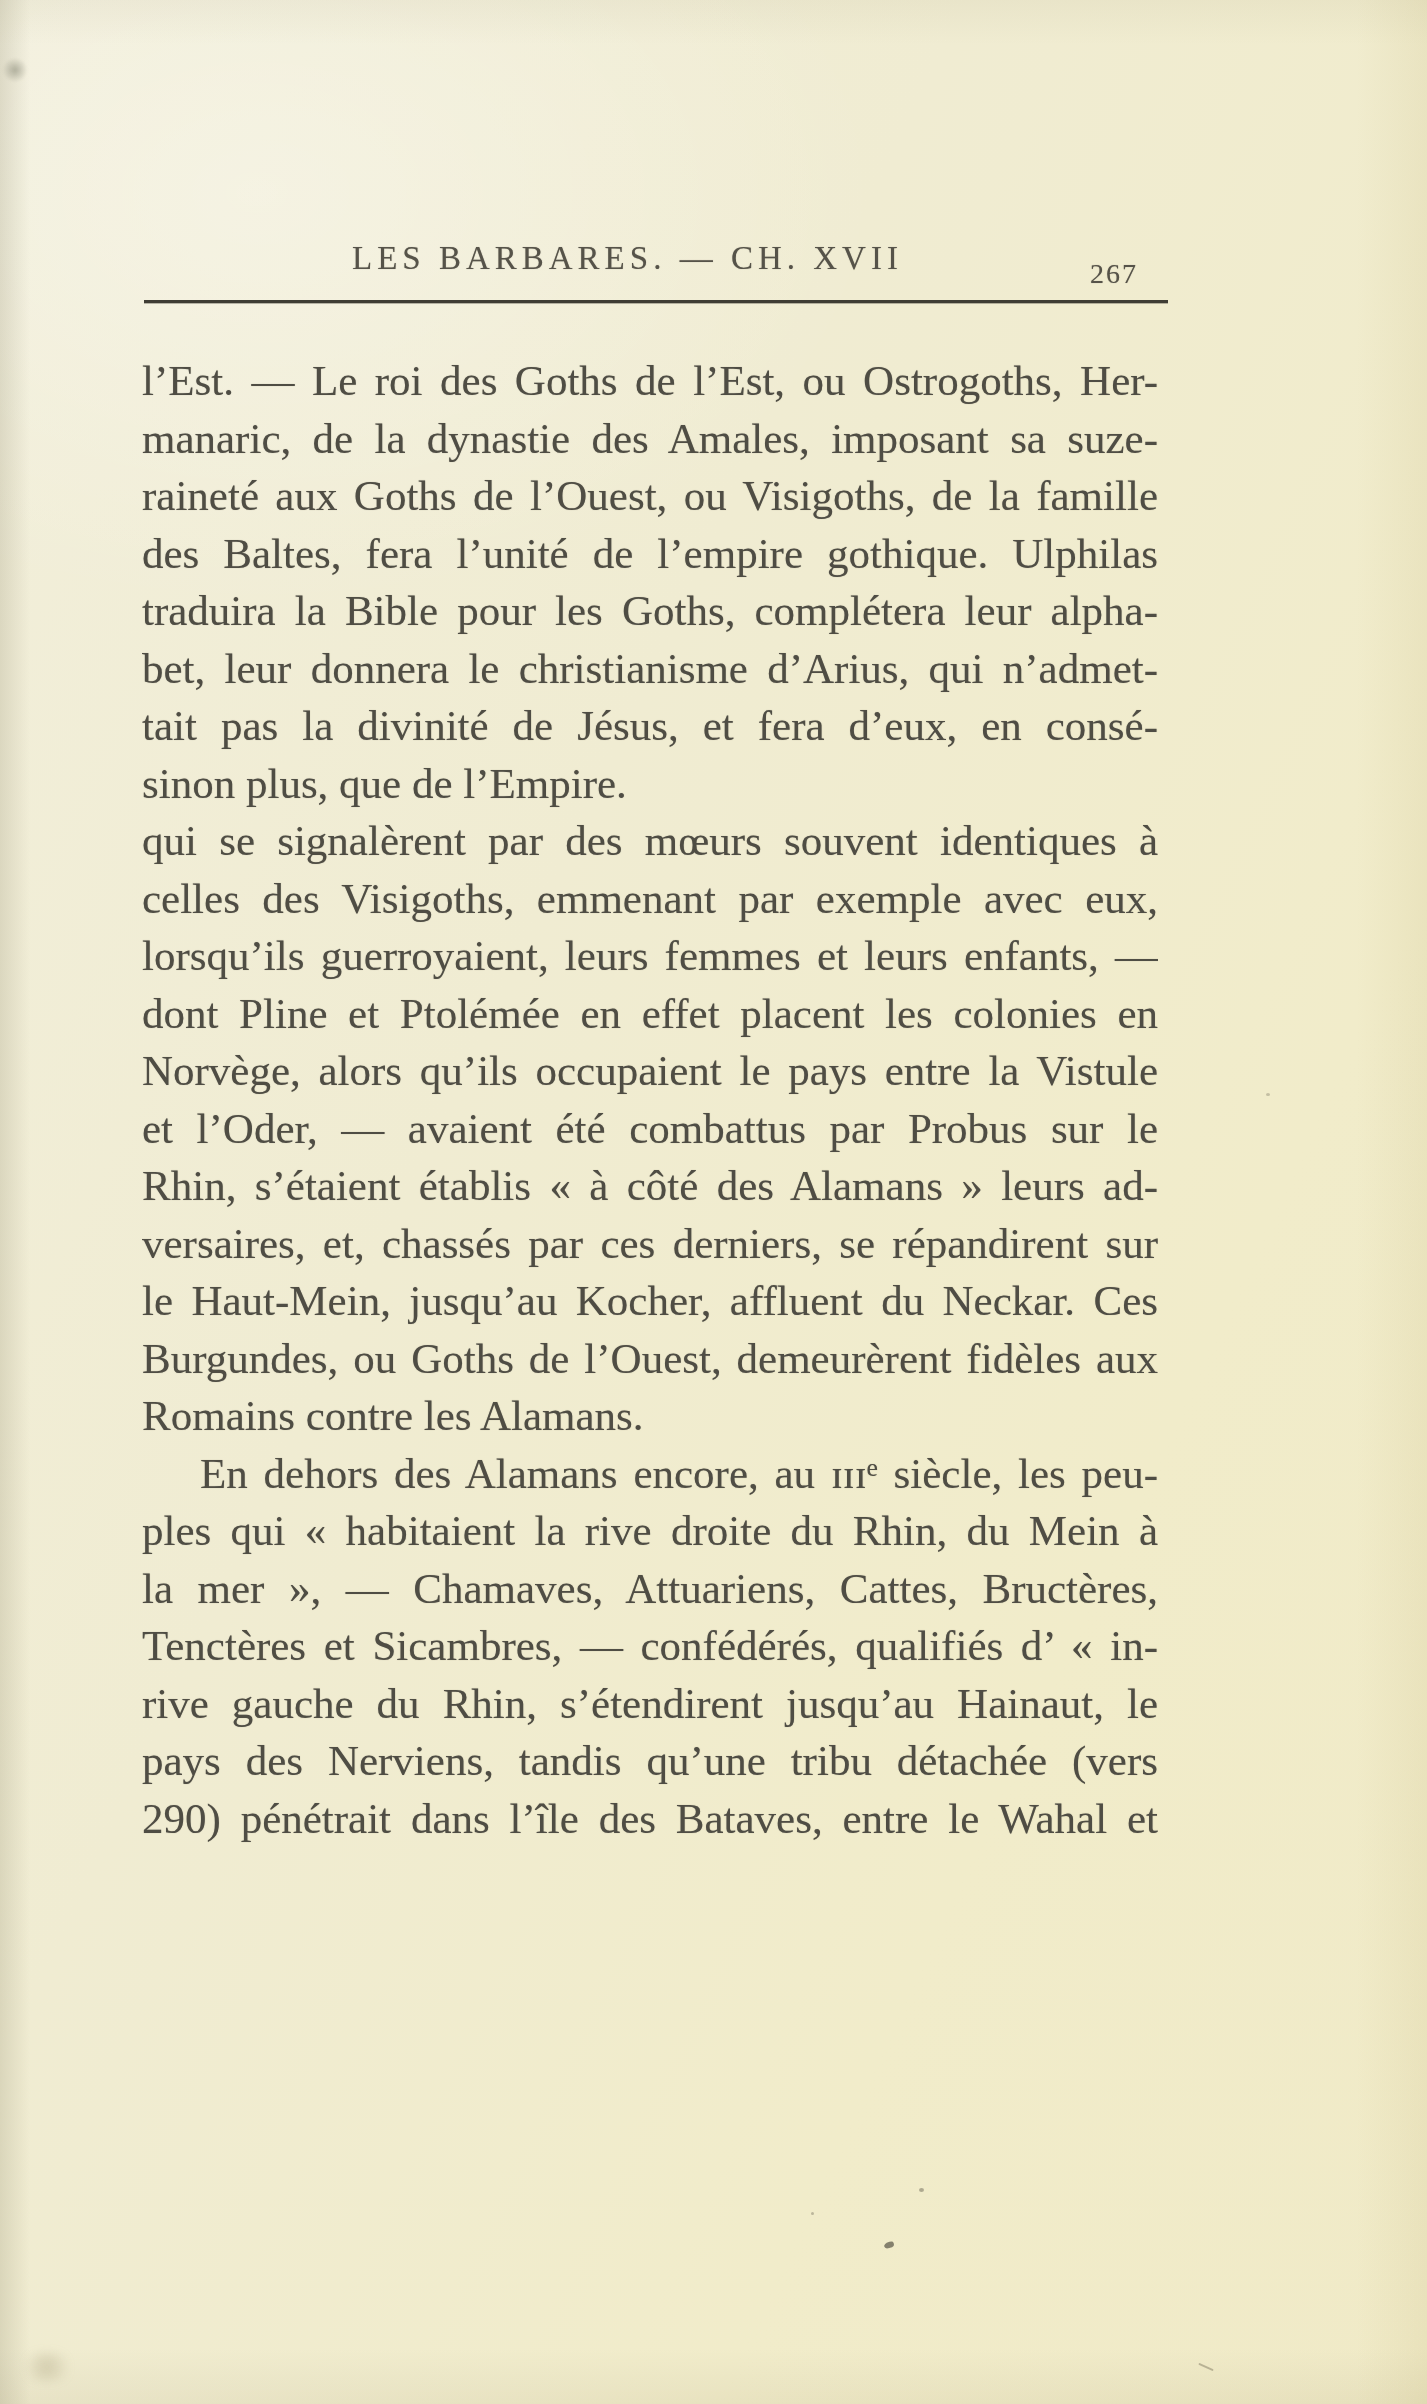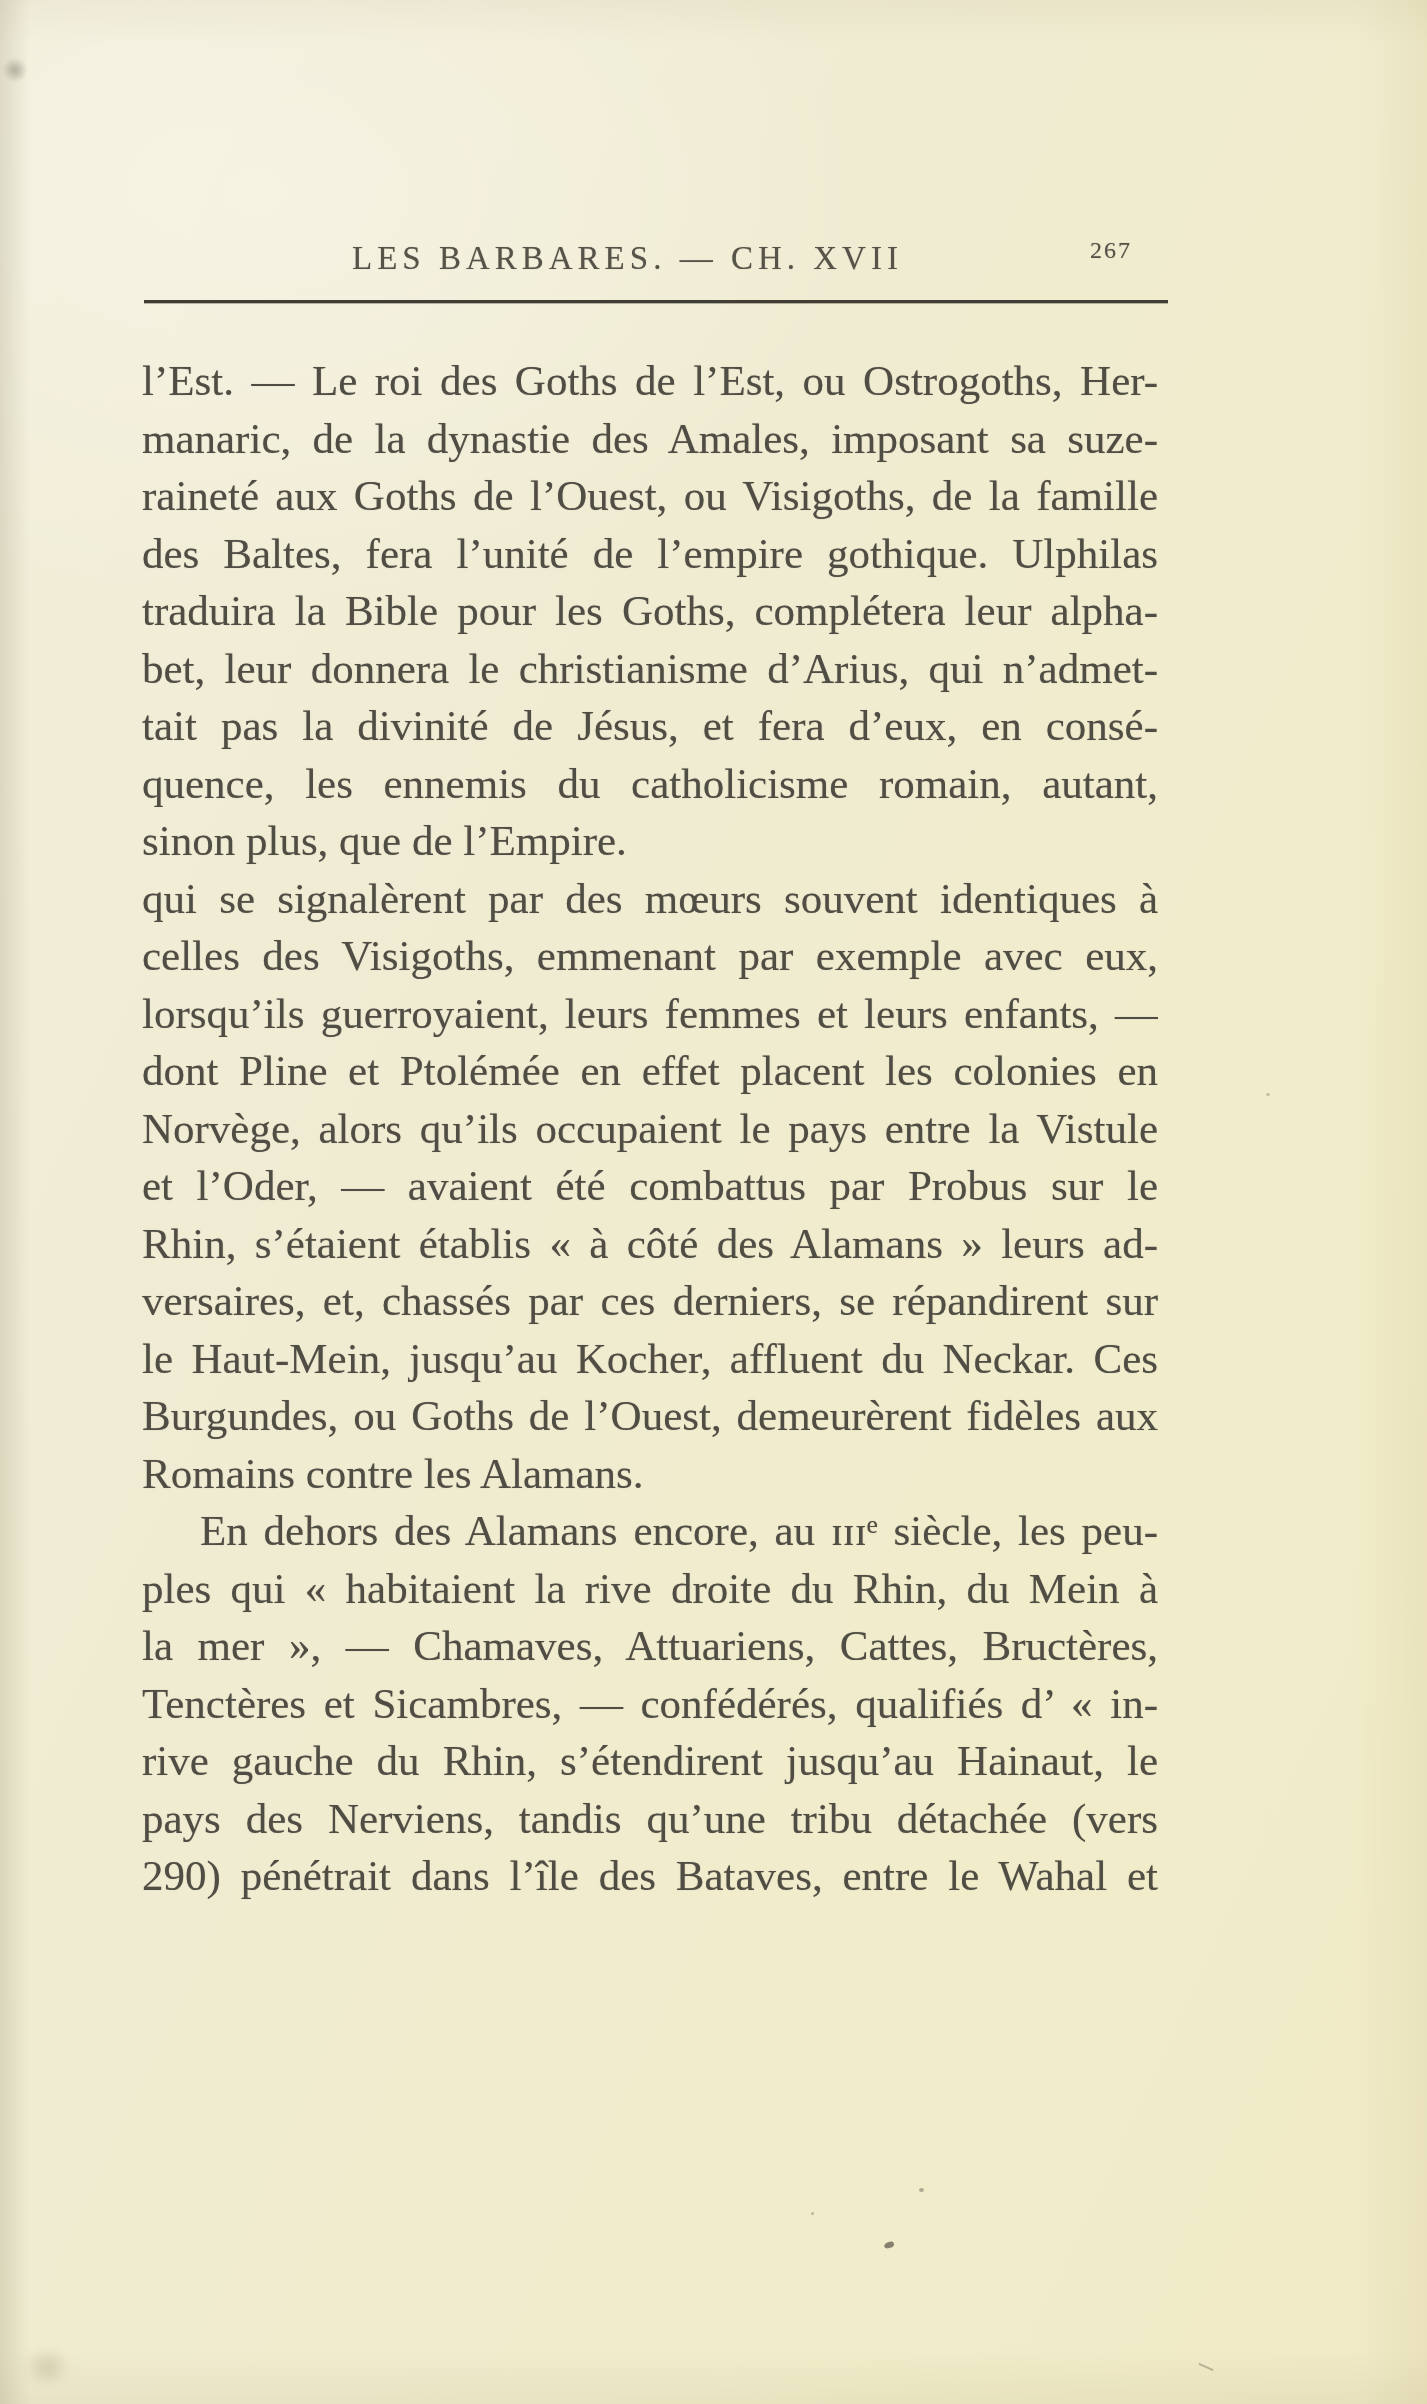--- a/index.html
+++ b/index.html
@@ -37,22 +37,22 @@
     font-size: 33px;
     letter-spacing: 5px;
     white-space: nowrap;
     color: #565349;
     text-shadow: 0 0 1px rgba(86,83,73,0.45);
   }
 
   .page-number {
     position: absolute;
     left: 1090px;
-    top: 237px;
-    font-size: 24px;
+    top: 258px;
+    font-size: 28px;
     letter-spacing: 2px;
     color: #565349;
     text-shadow: 0 0 1px rgba(86,83,73,0.45);
   }
 
   .header-rule {
     position: absolute;
     left: 144px;
     top: 300px;
     width: 1024px;
@@ -121,21 +121,20 @@
   <div class="text-block">
 
     <div>
       <div class="line">l’Est. — Le roi des Goths de l’Est, ou Ostrogoths, Her-</div>
       <div class="line">manaric, de la dynastie des Amales, imposant sa suze-</div>
       <div class="line">raineté aux Goths de l’Ouest, ou Visigoths, de la famille</div>
       <div class="line">des Baltes, fera l’unité de l’empire gothique. Ulphilas</div>
       <div class="line">traduira la Bible pour les Goths, complétera leur alpha-</div>
       <div class="line">bet, leur donnera le christianisme d’Arius, qui n’admet-</div>
       <div class="line">tait pas la divinité de Jésus, et fera d’eux, en consé-</div>
-      <div class="line">quence, les ennemis du catholicisme romain, autant,</div>
       <div class="line para-end">sinon plus, que de l’Empire.</div>
     </div>
 
     <div>
       <div class="line">qui se signalèrent par des mœurs souvent identiques à</div>
       <div class="line">celles des Visigoths, emmenant par exemple avec eux,</div>
       <div class="line">lorsqu’ils guerroyaient, leurs femmes et leurs enfants, —</div>
       <div class="line">dont Pline et Ptolémée en effet placent les colonies en</div>
       <div class="line">Norvège, alors qu’ils occupaient le pays entre la Vistule</div>
       <div class="line">et l’Oder, — avaient été combattus par Probus sur le</div>

